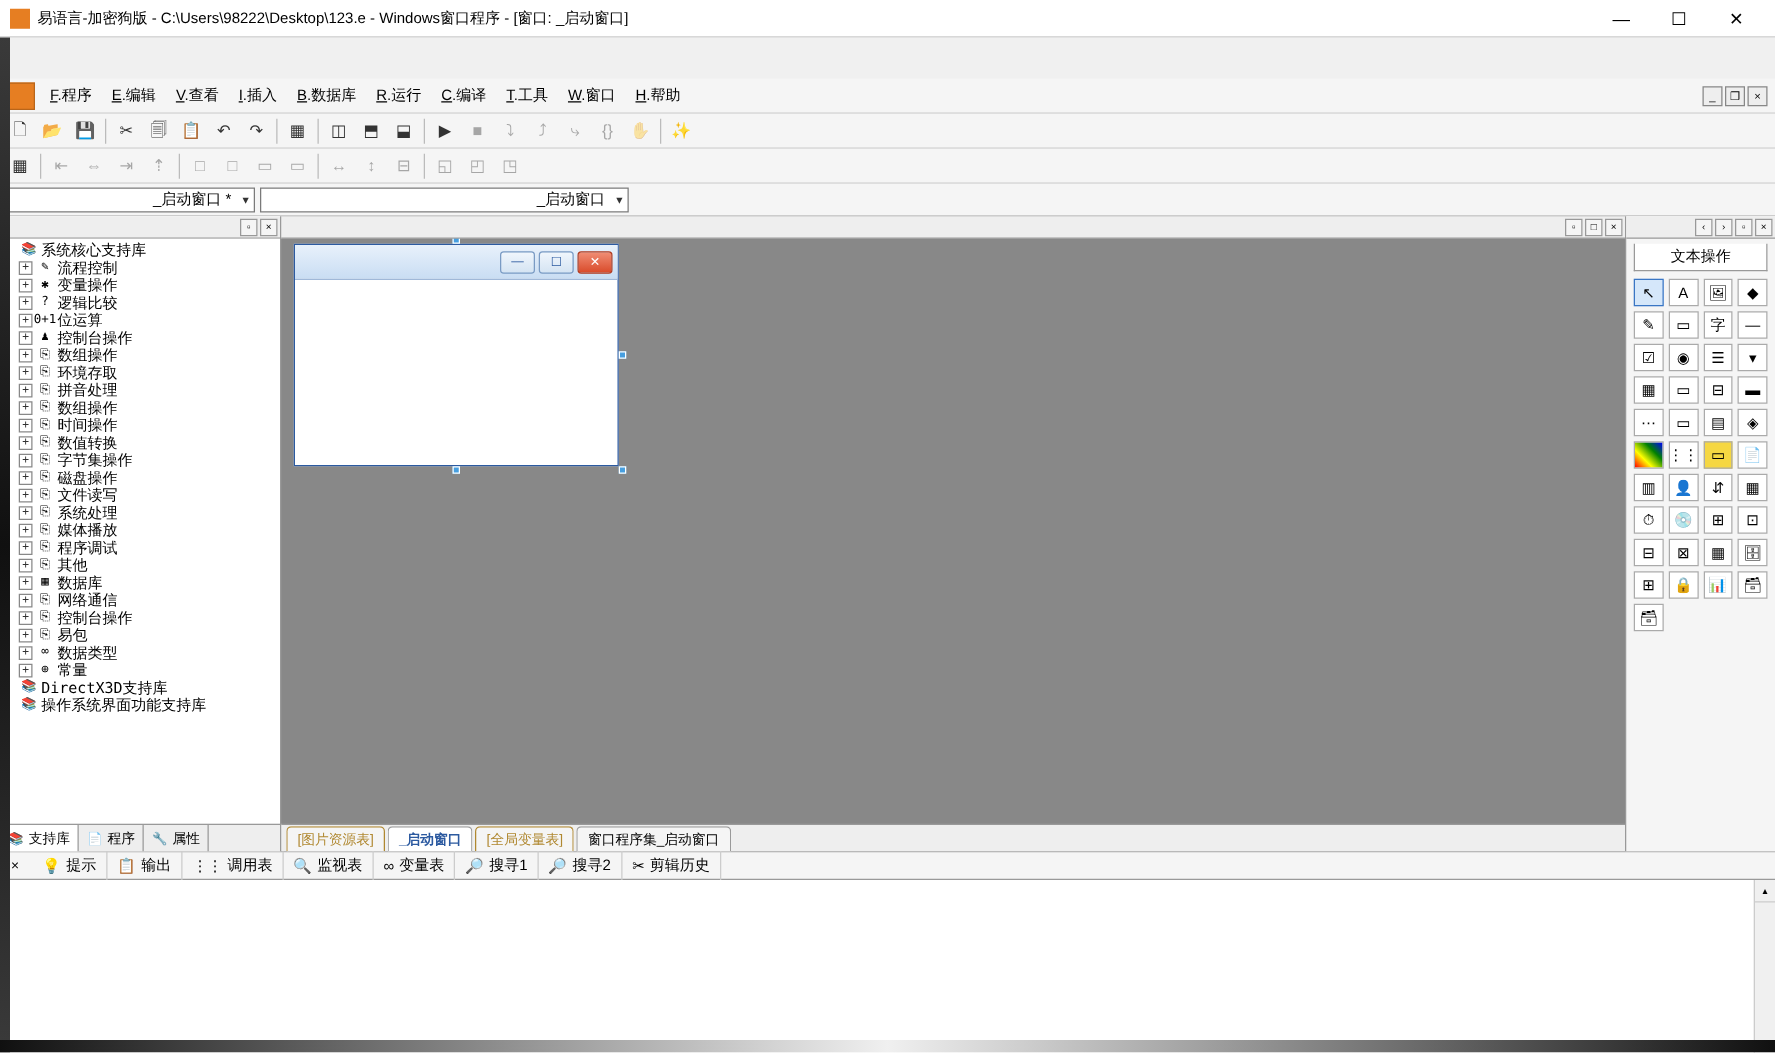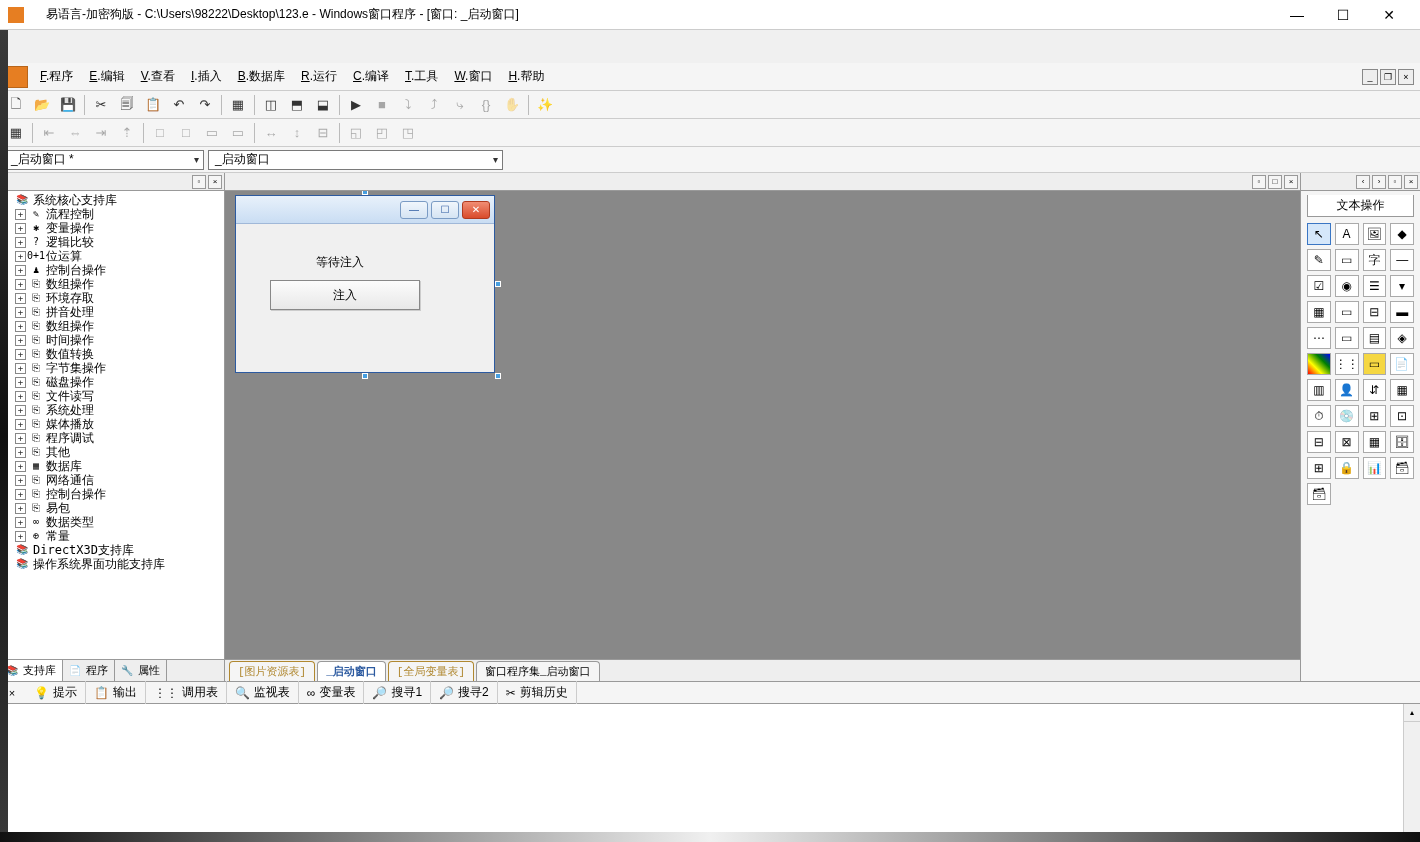--- a/index.html
+++ b/index.html
@@ -1,18 +1,18 @@
 <!DOCTYPE html>
 <html><head>
 <meta charset="utf-8">
 <style>
 * { margin: 0; padding: 0; box-sizing: border-box; }
 body { font-family: "Microsoft YaHei", SimSun, sans-serif; font-size: 12px; background: #f0f0f0; overflow: hidden; width: 1420px; height: 842px; position: relative; }
 
-.titlebar { height: 30px; background: #fff; border-bottom: 1px solid #ccc; display: flex; align-items: center; padding: 0 8px; gap: 16px; }
+.titlebar { height: 30px; background: #fff; border-bottom: 1px solid #ccc; display: flex; align-items: center; padding: 0 8px; }
 .titlebar .app-icon { width: 16px; height: 16px; background: #e67e22; margin-right: 6px; display: inline-block; }
 .titlebar .title { flex: 1; font-size: 12px; color: #000; }
 .titlebar .win-btns { display: flex; gap: 0; }
 .titlebar .win-btn { width: 46px; height: 30px; display: flex; align-items: center; justify-content: center; font-size: 14px; color: #000; }
 
 .menubar { height: 28px; background: #f5f5f5; border-bottom: 1px solid #ccc; display: flex; align-items: center; padding: 0 6px; justify-content: space-between; margin-top: 33px; }
 .menubar-left { display: flex; align-items: center; gap: 0; }
 .menubar .app-icon { width: 22px; height: 22px; background: #e67e22; margin-right: 4px; display: inline-block; border: 1px solid #b8651a; }
 .menubar .menu-item { padding: 4px 8px; font-size: 12px; color: #000; }
 .menubar .menu-item u { text-decoration: underline; }
@@ -20,21 +20,21 @@
 .menubar .mdi-btn { width: 16px; height: 16px; border: 1px solid #888; font-size: 9px; display: flex; align-items: center; justify-content: center; background: #eee; }
 
 .toolbar { height: 28px; background: #f5f5f5; border-bottom: 1px solid #ccc; display: flex; align-items: center; padding: 0 4px; gap: 2px; }
 .tb-btn { width: 24px; height: 22px; display: flex; align-items: center; justify-content: center; border: 1px solid transparent; color: #333; font-size: 13px; }
 .tb-btn.disabled { opacity: 0.4; }
 .tb-sep { width: 1px; height: 20px; background: #bbb; margin: 0 2px; }
 
 .toolbar2 { height: 28px; background: #f5f5f5; border-bottom: 1px solid #ccc; display: flex; align-items: center; padding: 0 4px; gap: 2px; }
 
 .selector-bar { height: 26px; background: #f5f5f5; border-bottom: 1px solid #ccc; display: flex; align-items: center; padding: 0 4px; gap: 4px; }
-.combo { height: 20px; border: 1px solid #7a7a7a; background: #fff; padding: 0 8px 0 6px; font-size: 12px; position: relative; display: flex; align-items: center; flex-shrink: 0; }
+.combo { height: 20px; border: 1px solid #7a7a7a; background: #fff; padding: 0 18px 0 6px; font-size: 12px; position: relative; display: flex; align-items: center; flex-shrink: 0; justify-content: flex-end; }
 .combo::after { content: "▾"; position: absolute; right: 4px; font-size: 10px; color: #333; }
 .combo1 { width: 200px; }
 .combo2 { width: 295px; }
 
 .main-area { display: flex; height: 508px; }
 
 .left-panel { width: 225px; background: #fff; border-right: 1px solid #999; display: flex; flex-direction: column; }
 .panel-header { height: 18px; background: #eee; border-bottom: 1px solid #999; display: flex; align-items: center; justify-content: flex-end; padding: 0 2px; gap: 2px; }
 .panel-header .ph-btn { width: 14px; height: 14px; border: 1px solid #999; font-size: 8px; display: flex; align-items: center; justify-content: center; background: #f5f5f5; }
 .tree { flex: 1; overflow: hidden; padding: 2px; background: #fff; font-size: 12px; line-height: 14px; font-family: SimSun, monospace; }
@@ -62,21 +62,21 @@
 .h-br { bottom: -3px; right: -3px; }
 .form-window { width: 100%; height: 100%; border: 1px solid #2c5aa0; background: #fff; }
 .form-titlebar { height: 28px; background: linear-gradient(#e8f1fb, #c9ddf3); border-bottom: 1px solid #a0b8d8; display: flex; align-items: center; justify-content: flex-end; padding: 0 4px; gap: 3px; }
 .fw-btn { width: 28px; height: 18px; border: 1px solid #7a9bc4; border-radius: 3px; background: linear-gradient(#f0f6fc, #d5e4f3); font-size: 10px; display: flex; align-items: center; justify-content: center; color: #2c5aa0; }
 .fw-btn.close { background: linear-gradient(#f08d74, #d94b2b); color: #fff; border-color: #b03a1f; }
 .form-body { height: calc(100% - 28px); background: #f0f0f0; background-image: radial-gradient(#888 0.5px, transparent 0.5px); background-size: 6px 6px; position: relative; }
 .form-label { position: absolute; left: 78px; top: 30px; font-size: 12px; color: #000; background: #f0f0f0; padding: 0 2px; }
 .form-button { position: absolute; left: 34px; top: 56px; width: 150px; height: 30px; border: 1px solid #888; background: linear-gradient(#fcfcfc, #e8e8e8); display: flex; align-items: center; justify-content: center; font-size: 12px; box-shadow: 1px 1px 0 #ccc; }
 
 .center-tabs { height: 22px; background: #eee; border-top: 1px solid #999; display: flex; align-items: flex-end; padding: 0 4px; gap: 2px; }
-.ctab { padding: 2px 8px; border: 1px solid #999; border-bottom: none; border-radius: 4px 4px 0 0; font-size: 11px; background: #f5f5f5; font-family: Liberation Mono, monospace; }
+.ctab { padding: 2px 8px; border: 1px solid #999; border-bottom: none; border-radius: 4px 4px 0 0; font-size: 11px; background: #f5f5f5; }
 .ctab.inactive-gold { color: #b08830; border-color: #b08830; }
 .ctab.active { background: #fff; color: #2c5aa0; font-weight: bold; }
 
 .right-panel { width: 120px; background: #f5f5f5; border-left: 1px solid #999; display: flex; flex-direction: column; }
 .right-panel .panel-header { justify-content: flex-end; }
 .rp-title { height: 22px; border: 1px solid #999; border-top: none; background: #fff; display: flex; align-items: center; justify-content: center; font-size: 12px; margin: 4px 6px 2px; }
 .palette { flex: 1; padding: 4px 6px; }
 .palette-row { display: flex; gap: 4px; margin-bottom: 4px; }
 .pal-btn { width: 24px; height: 22px; border: 1px solid #aaa; background: #fff; display: flex; align-items: center; justify-content: center; font-size: 12px; }
 .pal-btn.sel { border: 1px solid #3a76c4; background: #d5e7fa; }
@@ -346,24 +346,20 @@
       <div class="ph-btn">×</div>
     </div>
     <div class="design-area">
       <div class="form-designer">
         <div class="form-window">
           <div class="form-titlebar">
             <div class="fw-btn">—</div>
             <div class="fw-btn">☐</div>
             <div class="fw-btn close">✕</div>
           </div>
-          <div class="form-body">
-            <div class="form-label">等待注入</div>
-            <div class="form-button">注入</div>
-          </div>
         </div>
         <div class="handles">
           <div class="handle h-tm"></div>
           <div class="handle h-mr"></div>
           <div class="handle h-bm"></div>
           <div class="handle h-br"></div>
         </div>
       </div>
     </div>
     <div class="center-tabs" id="center-tabs">

